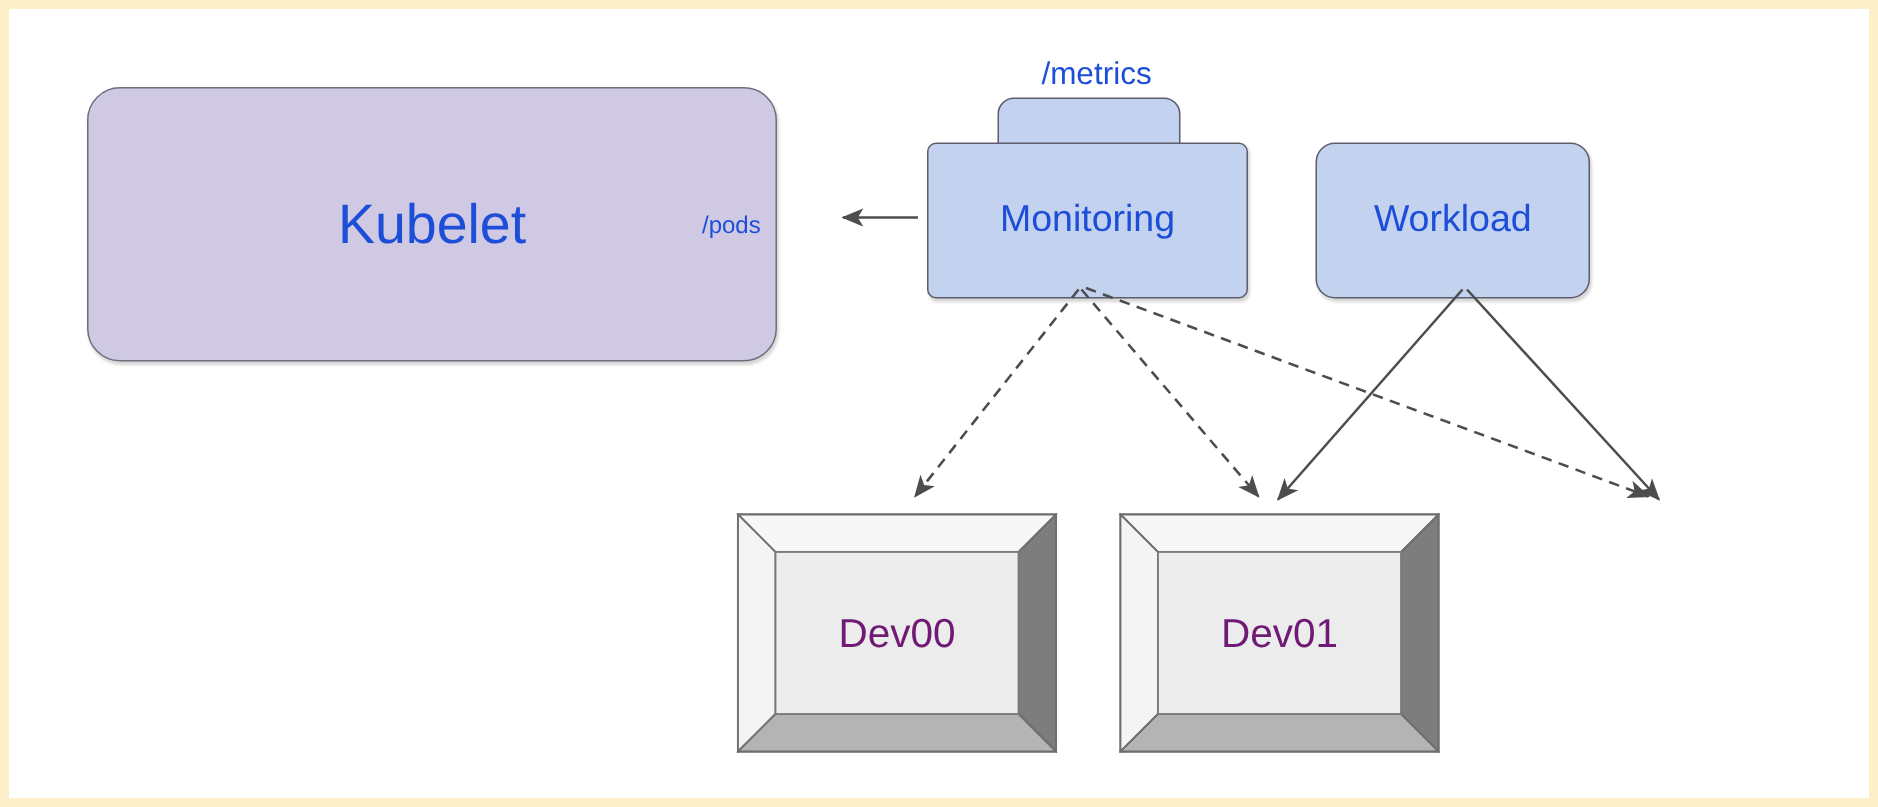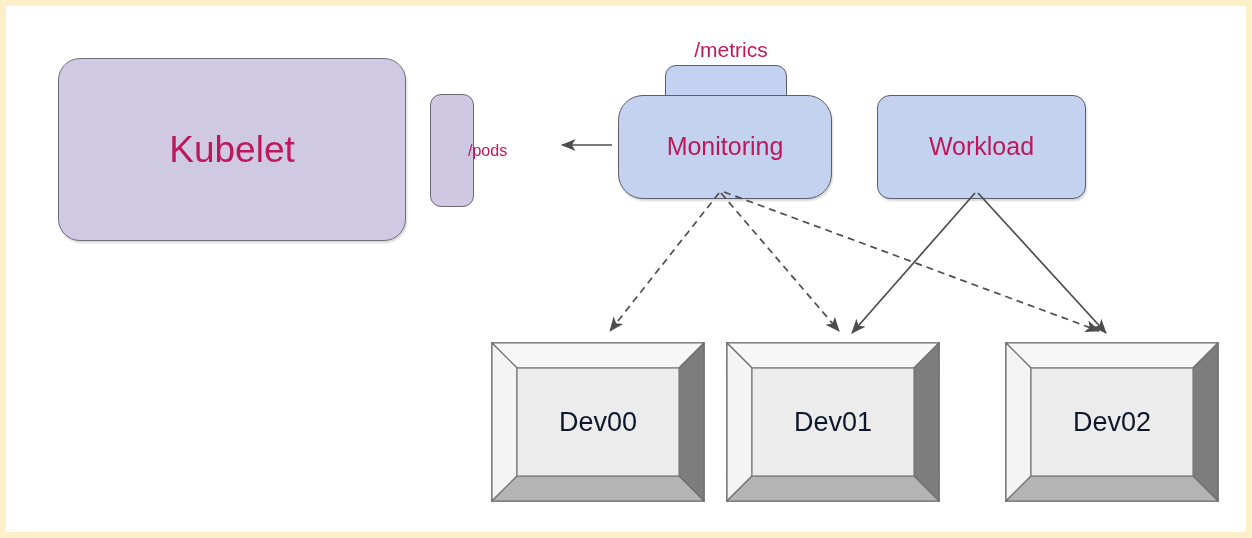--- a/index.html
+++ b/index.html
@@ -22,39 +22,39 @@
     background: #ffffff;
     overflow: hidden;
   }
   .node {
     position: absolute;
     box-sizing: border-box;
     display: flex;
     align-items: center;
     justify-content: center;
     text-align: center;
-    color: #be185d;
+    color: #1d4ed8;
     line-height: 1.18;
   }
 
   
   #kubelet-tab {
     left: 424px;
     top: 88px;
     width: 44px;
     height: 113px;
     background: #cfc8e2;
     border: 1.4px solid #6a6a77;
     border-radius: 11px;
     z-index: 1;
   }
   #kubelet-box {
     left: 52px;
     top: 52px;
-    width: 348px;
+    width: 460px;
     height: 183px;
     background: #d0c9e3;
     border: 1.4px solid #6f6f7c;
     border-radius: 22px;
     font-size: 37px;
     z-index: 2;
     box-shadow: 1px 2px 2px rgba(0,0,0,0.16);
   }
   #pods-label {
     left: 462px;
@@ -85,31 +85,31 @@
     font-size: 21px;
     z-index: 4;
   }
   #monitoring-box {
     left: 612px;
     top: 89px;
     width: 214px;
     height: 104px;
     background: #c2d2ef;
     border: 1.4px solid #5d5d6b;
-    border-radius: 25px;
+    border-radius: 6px;
     font-size: 25px;
     z-index: 2;
     box-shadow: 1px 2px 2px rgba(0,0,0,0.16);
   }
 
   
   #workload-box {
     left: 871px;
     top: 89px;
-    width: 209px;
+    width: 183px;
     height: 104px;
     background: #c2d2ef;
     border: 1.4px solid #5d5d6b;
     border-radius: 13px;
     font-size: 25px;
     z-index: 2;
     box-shadow: 1px 2px 2px rgba(0,0,0,0.16);
   }
 
   
@@ -124,24 +124,24 @@
   .device-label {
     position: absolute;
     left: 0;
     top: 0;
     width: 214px;
     height: 160px;
     display: flex;
     align-items: center;
     justify-content: center;
     font-size: 27px;
-    color: #0f172a;
+    color: #701a75;
   }
   #dev00 { left: 485px; }
-  #dev01 { left: 720px; }
+  #dev01 { left: 740px; }
   #dev02 { left: 999px; }
 
   #edges {
     position: absolute;
     left: 0;
     top: 0;
     width: 1240px;
     height: 526px;
     z-index: 3;
     pointer-events: none;
@@ -229,25 +229,14 @@
       <rect x="1" y="1" width="212" height="158" fill="#ededed" stroke="#6e6e6e" stroke-width="1.4"></rect>
       <polygon points="1,1 213,1 188,26 26,26" fill="#f7f7f7" stroke="#6e6e6e" stroke-width="1.2"></polygon>
       <polygon points="1,1 26,26 26,134 1,159" fill="#f4f4f4" stroke="#6e6e6e" stroke-width="1.2"></polygon>
       <polygon points="213,1 213,159 188,134 188,26" fill="#7d7d7d" stroke="#6e6e6e" stroke-width="1.2"></polygon>
       <polygon points="1,159 26,134 188,134 213,159" fill="#b4b4b4" stroke="#6e6e6e" stroke-width="1.2"></polygon>
       <rect x="26" y="26" width="162" height="108" fill="#ececec" stroke="#7a7a7a" stroke-width="1.2"></rect>
     </svg>
     <div class="device-label">Dev01</div>
   </div>
 
-  <div class="device" id="dev02">
-    <svg width="214" height="160" viewBox="0 0 214 160">
-      <rect x="1" y="1" width="212" height="158" fill="#ededed" stroke="#6e6e6e" stroke-width="1.4"></rect>
-      <polygon points="1,1 213,1 188,26 26,26" fill="#f7f7f7" stroke="#6e6e6e" stroke-width="1.2"></polygon>
-      <polygon points="1,1 26,26 26,134 1,159" fill="#f4f4f4" stroke="#6e6e6e" stroke-width="1.2"></polygon>
-      <polygon points="213,1 213,159 188,134 188,26" fill="#7d7d7d" stroke="#6e6e6e" stroke-width="1.2"></polygon>
-      <polygon points="1,159 26,134 188,134 213,159" fill="#b4b4b4" stroke="#6e6e6e" stroke-width="1.2"></polygon>
-      <rect x="26" y="26" width="162" height="108" fill="#ececec" stroke="#7a7a7a" stroke-width="1.2"></rect>
-    </svg>
-    <div class="device-label">Dev02</div>
-  </div>
 
 </div>
 
 </body></html>

